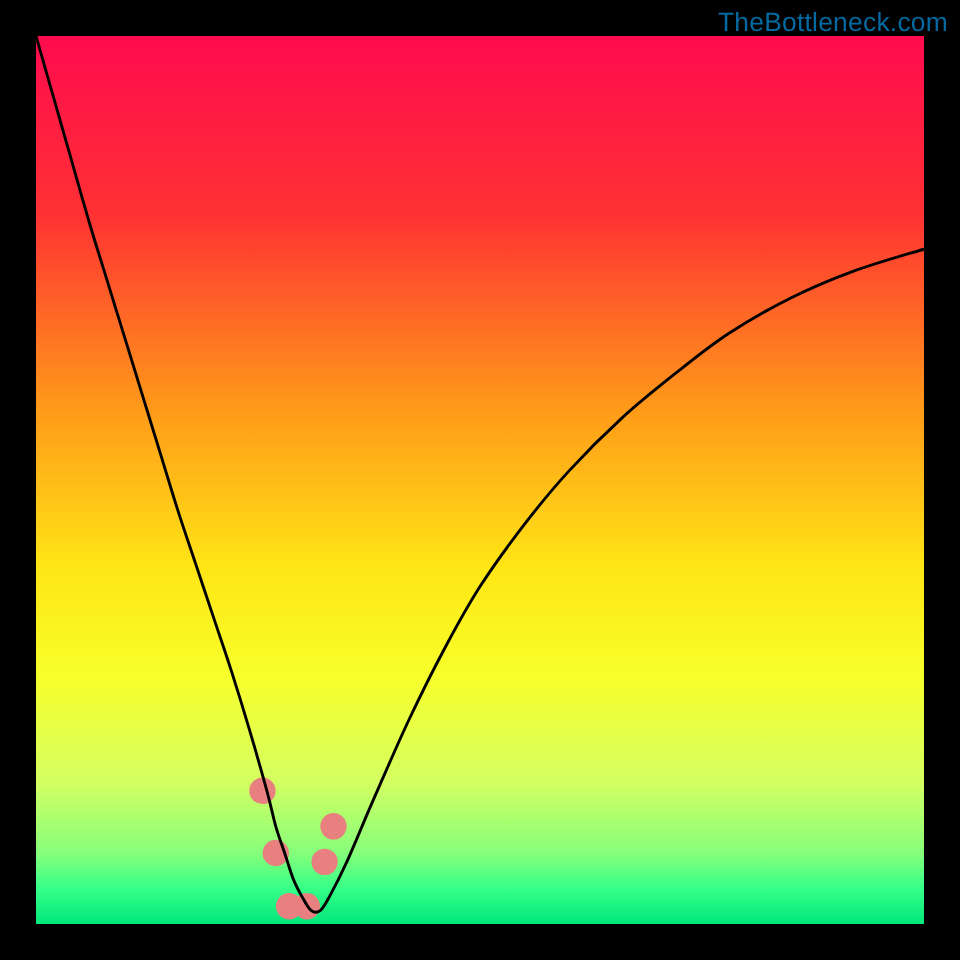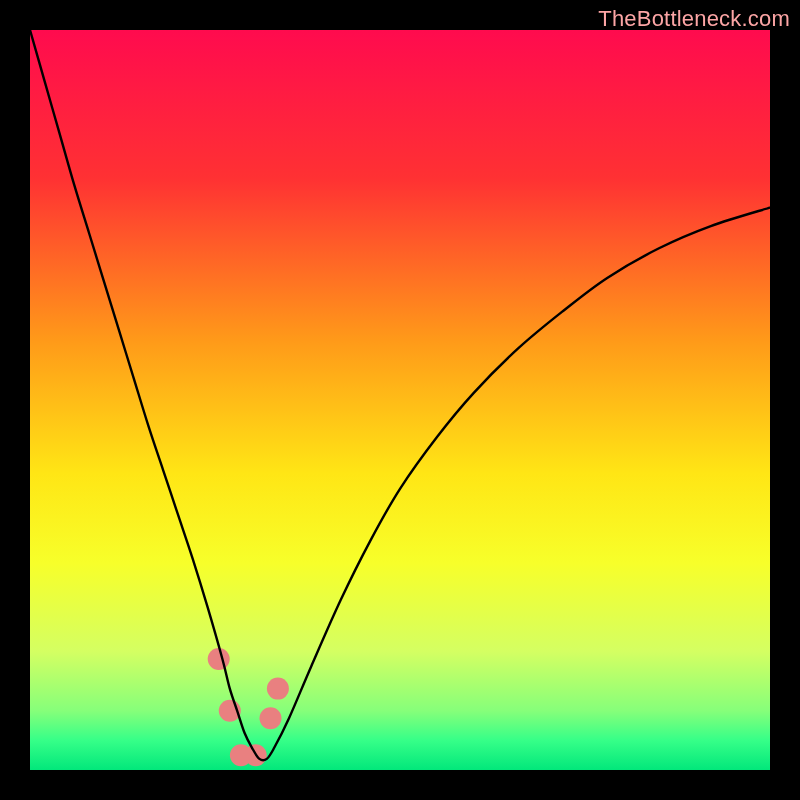--- a/index.html
+++ b/index.html
@@ -28,21 +28,21 @@
     overflow: hidden;
   }
   .gradient {
     position: absolute;
     left: 0; top: 0; right: 0; bottom: 0;
   }
   .watermark {
     position: absolute;
     top: 6px;
     right: 10px;
-    color: #fca5a5;
+    color: #0369a1;
     font-size: 22px;
     font-weight: 500;
     letter-spacing: 0.2px;
     user-select: none;
   }
   svg.curve {
     position: absolute;
     left: 0; top: 0;
     width: 740px;
     height: 740px;

